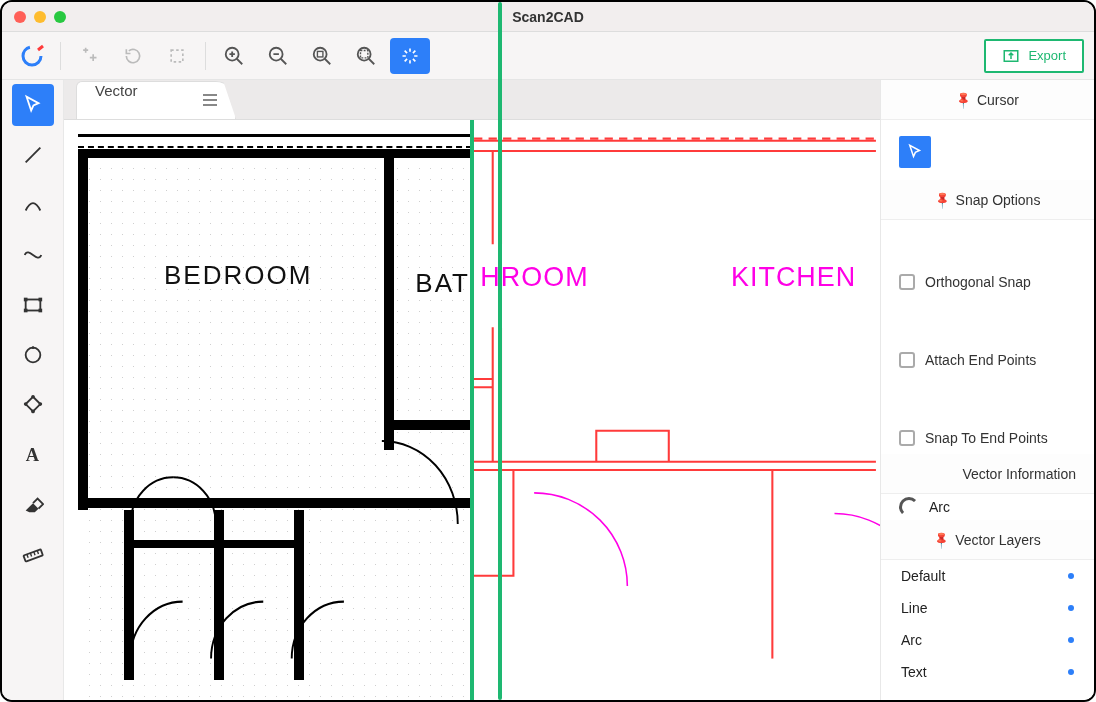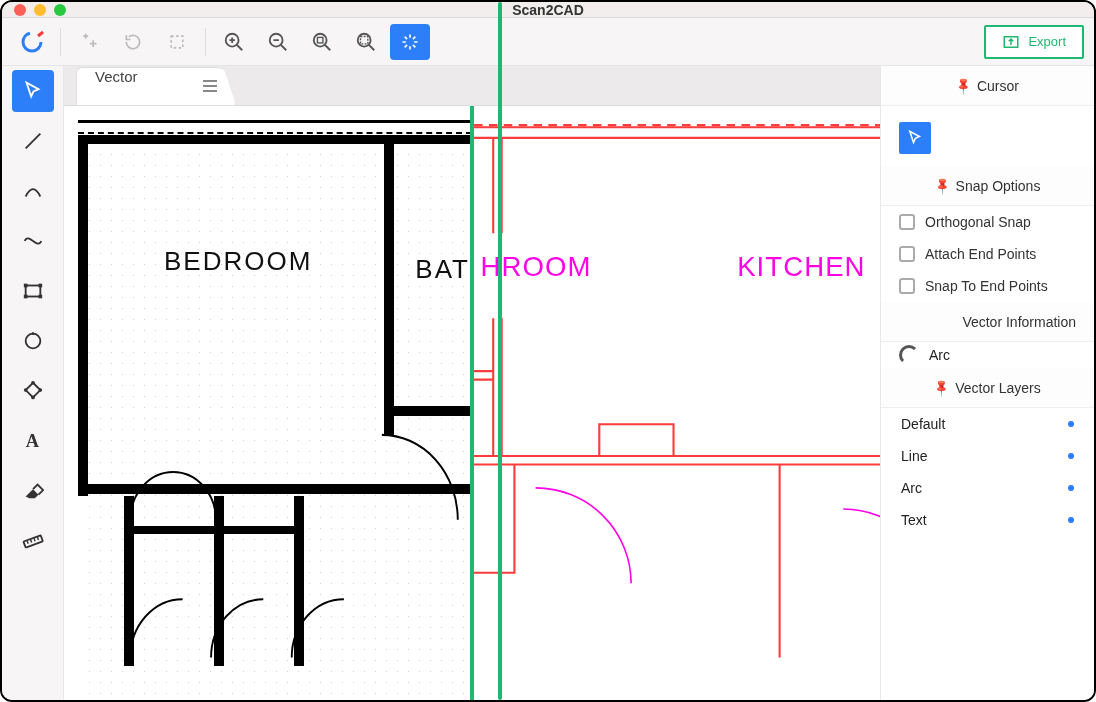--- a/index.html
+++ b/index.html
@@ -9,21 +9,21 @@
     width: 1096px; height: 702px;
     border: 2px solid #000;
     border-radius: 12px;
     display: flex; flex-direction: column;
     overflow: hidden;
     background:#fff;
   }
 
   
   .titlebar {
-    height: 16px;
+    height: 30px;
     background: #f2eeee;
     display:flex; align-items:center;
     position:relative;
     border-bottom:1px solid #ddd;
   }
   .traffic { display:flex; gap:8px; margin-left:12px;}
   .dot { width:12px;height:12px;border-radius:50%; }
   .dot.red{background:#ff5f57;} .dot.yellow{background:#febc2e;} .dot.green{background:#28c840;}
   .titlebar .title { position:absolute; left:0; right:0; text-align:center; font-size:14px; font-weight:600; color:#333; pointer-events:none;}
 
@@ -130,21 +130,21 @@
     display:flex; flex-direction:column; font-size:14px; color:#333;
     overflow:hidden;
   }
   .rp-section-head{
     height:40px; display:flex; align-items:center; justify-content:center; gap:6px;
     border-bottom:1px solid #eee; font-weight:500; color:#333;
     background:#fdfdfd;
   }
   .pin{ transform:rotate(-45deg); font-size:12px;}
   .rp-row{
-    padding:8px 18px; display:flex; align-items:center; gap:10px;
+    padding:8px 18px; display:flex; align-items:center; gap:10px;margin-top:46px;
   }
   .cb{
     width:16px;height:16px;border:2px solid #aaa;border-radius:3px;display:inline-block;flex-shrink:0;
   }
   .rp-select-block{
     padding:16px 18px 12px;
   }
   .rp-btn{
      width:32px;height:32px;background:#2d7ff9;display:flex;align-items:center;justify-content:center;border-radius:2px;color:#fff;
   }

